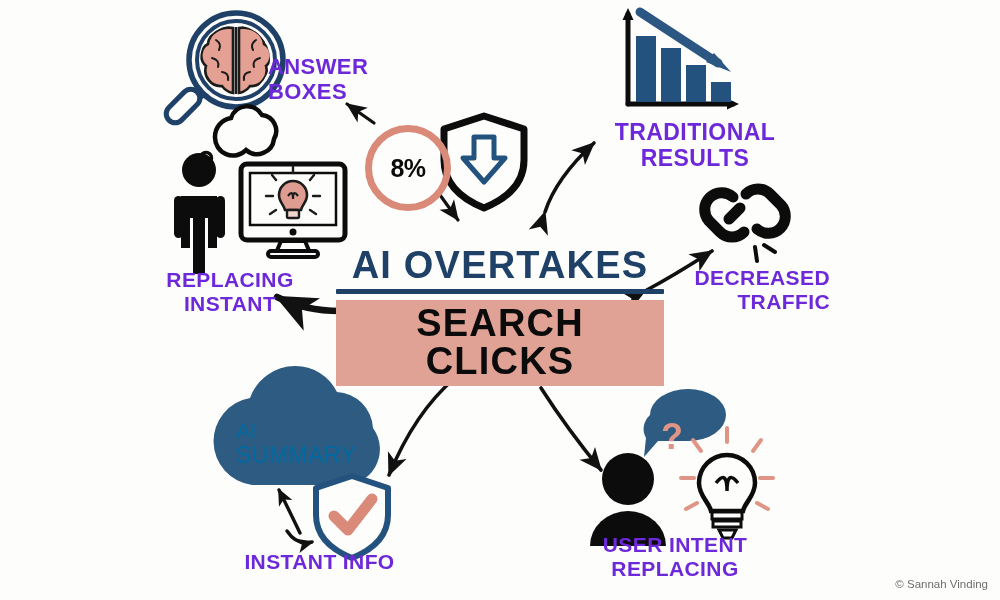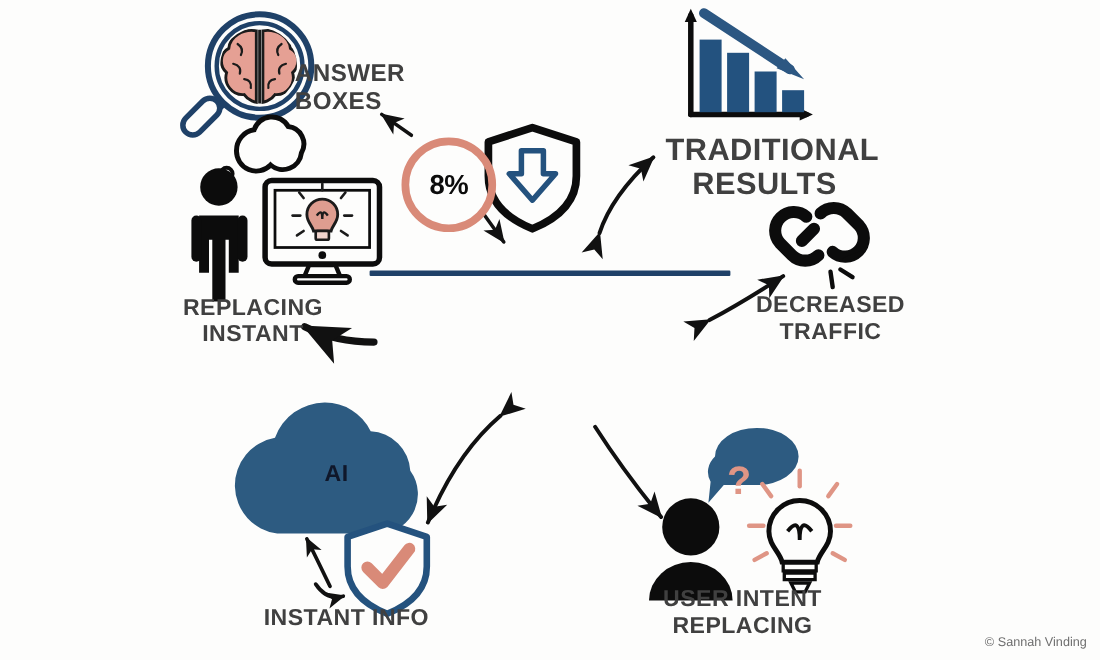--- a/index.html
+++ b/index.html
@@ -8,21 +8,21 @@
     background:#fdfdfc;
     font-family:"Liberation Sans", sans-serif;
     overflow:hidden;
     position:relative;
   }
   #canvas{position:absolute;inset:0;width:1000px;height:600px;}
   .label{
     position:absolute;
     font-family:"Liberation Sans", sans-serif;
     font-weight:700;
-    color:#404040;
+    color:#6d28d9;
     letter-spacing:.4px;
     line-height:1.12;
     text-align:center;
     white-space:pre-line;
     user-select:none;
   }
   
   #title-block{
     position:absolute;left:336px;top:246px;width:328px;
   }
@@ -45,37 +45,37 @@
   #pct-badge{
     position:absolute;left:365px;top:125px;width:72px;height:72px;
     border:7px solid #d98a78;border-radius:50%;
     display:flex;align-items:center;justify-content:center;
     background:transparent;
   }
   #pct-text{font-size:25px;font-weight:700;color:#0b0b0b;letter-spacing:-.5px;}
   
   #cloud-text{
     position:absolute;left:236px;top:419px;width:140px;
-    text-align:center;color:#0f172a;font-weight:700;
+    text-align:left;color:#0369a1;font-weight:400;
     font-size:22px;line-height:1.12;letter-spacing:.5px;
   }
   #cloud-text .l1{font-size:21px;}
   #cloud-text .l2{font-size:23px;}
   
   #copyright{
     position:absolute;right:12px;bottom:10px;
     font-size:11.5px;font-weight:400;color:#6e6e6e;
     font-family:"Liberation Sans", sans-serif;
   }
   
   #lbl-answer{left:268px;top:55px;width:170px;font-size:22px;text-align:left;}
-  #lbl-traditional{left:605px;top:120px;width:180px;font-size:28px;text-align:center;}
-  #lbl-decreased{left:680px;top:266px;width:150px;font-size:21px;text-align:center;}
+  #lbl-traditional{left:605px;top:120px;width:180px;font-size:23px;text-align:center;}
+  #lbl-decreased{left:680px;top:266px;width:150px;font-size:21px;text-align:right;}
   #lbl-replacing{left:155px;top:268px;width:150px;font-size:21px;text-align:center;}
-  #lbl-instant{left:225px;top:550px;width:165px;font-size:21px;text-align:right;}
+  #lbl-instant{left:237px;top:550px;width:165px;font-size:21px;text-align:center;}
   #lbl-user{left:585px;top:533px;width:180px;font-size:21px;text-align:center;}
 </style>
 </head>
 <body>
 
 <svg id="canvas" viewBox="0 0 1000 600">
   <defs>
     <marker id="ah" markerWidth="9" markerHeight="9" refX="6.2" refY="3.1" orient="auto" markerUnits="strokeWidth">
       <path d="M0.2,0.3 L6.6,3.1 L0.2,5.9 L1.9,3.1 Z" fill="#111"></path>
     </marker>
@@ -245,29 +245,34 @@
     <path d="M455 378 Q415 412 389 475" stroke-width="3.6" marker-end="url(#ah)" marker-start="url(#ah)"></path>
 
     <path d="M541 388 Q568 430 601 470" stroke-width="3.6" marker-end="url(#ah)"></path>
 
     <path d="M300 533 Q286 504 279 490" stroke-width="3.4" marker-end="url(#ahb)"></path>
     <path d="M287 531 Q297 546 312 542" stroke-width="3.4" marker-end="url(#ahb)"></path>
   </g>
 </svg>
 
 <div id="title-block">
+  <div id="title-line1">AI OVERTAKES</div>
   <div id="title-rule"></div>
+  <div id="title-line2-wrap">
+    <div id="title-line2">SEARCH CLICKS</div>
+  </div>
 </div>
 
 <div id="pct-badge">
   <span id="pct-text">8%</span>
 </div>
 
 <div id="cloud-text">
   <div class="l1">AI</div>
+  <div class="l2">SUMMARY</div>
 </div>
 
 <div class="label" id="lbl-answer">ANSWER
 BOXES</div>
 <div class="label" id="lbl-traditional">TRADITIONAL
 RESULTS</div>
 <div class="label" id="lbl-decreased">DECREASED
 TRAFFIC</div>
 <div class="label" id="lbl-replacing">REPLACING
 INSTANT</div>

